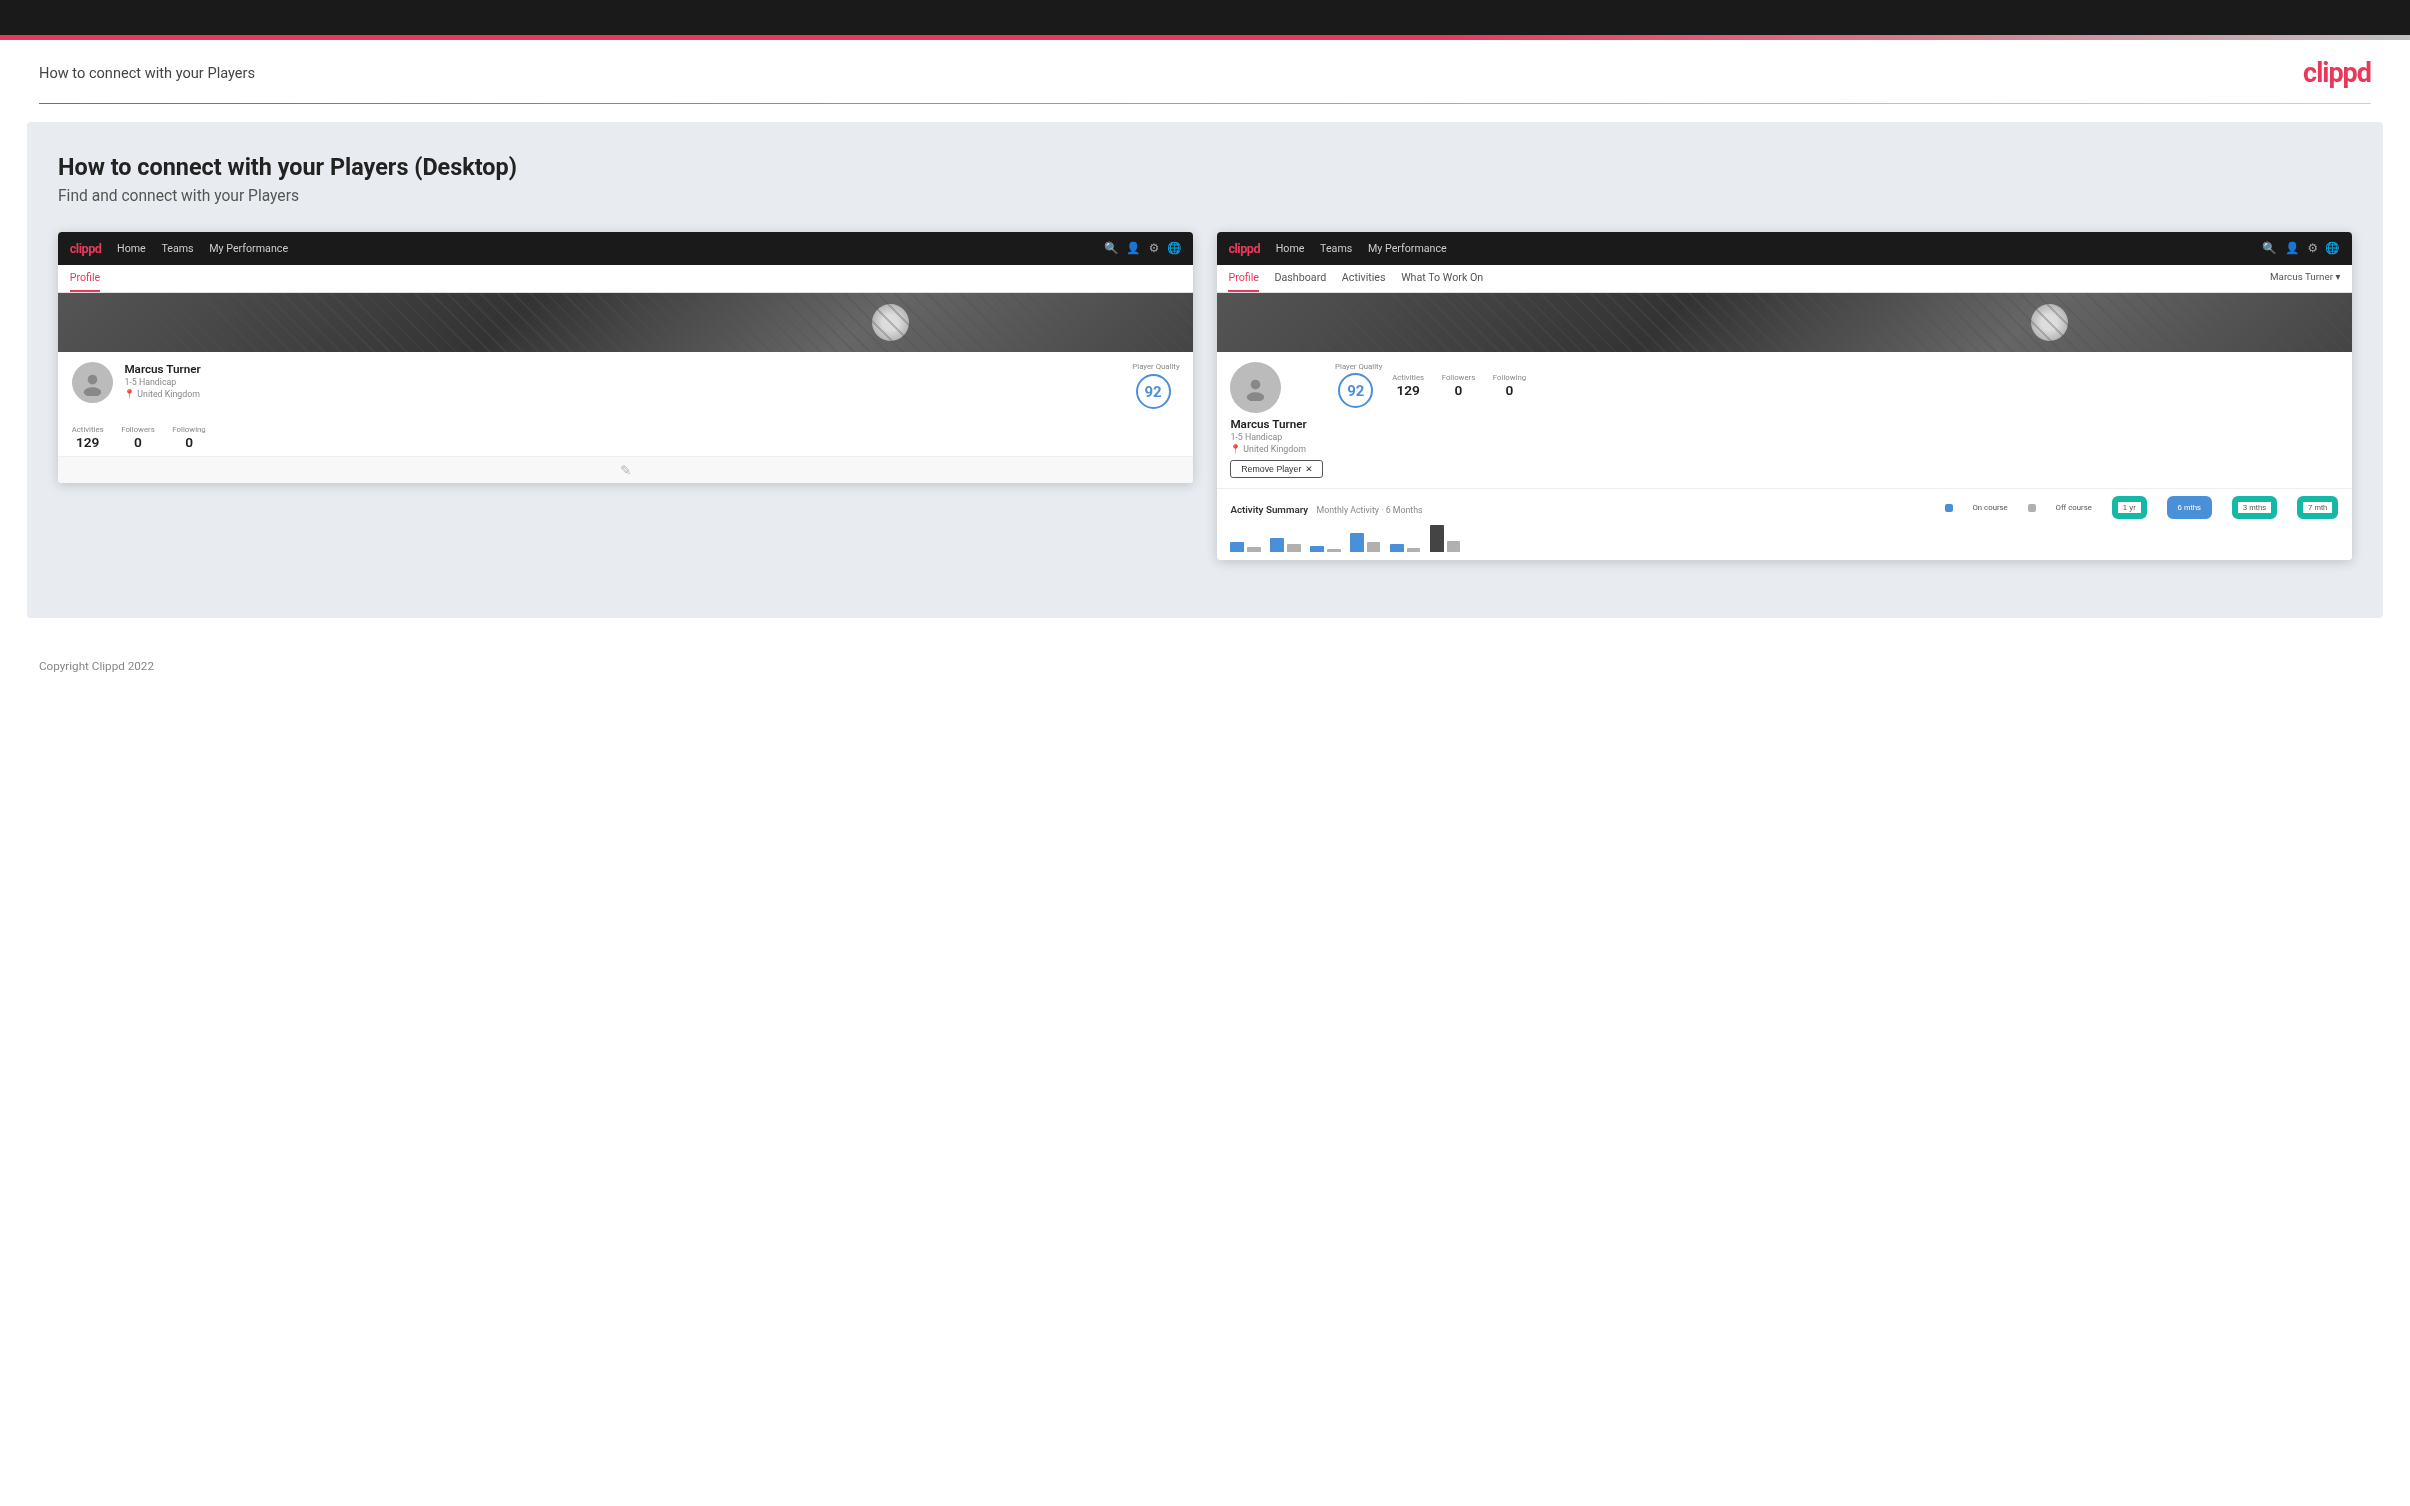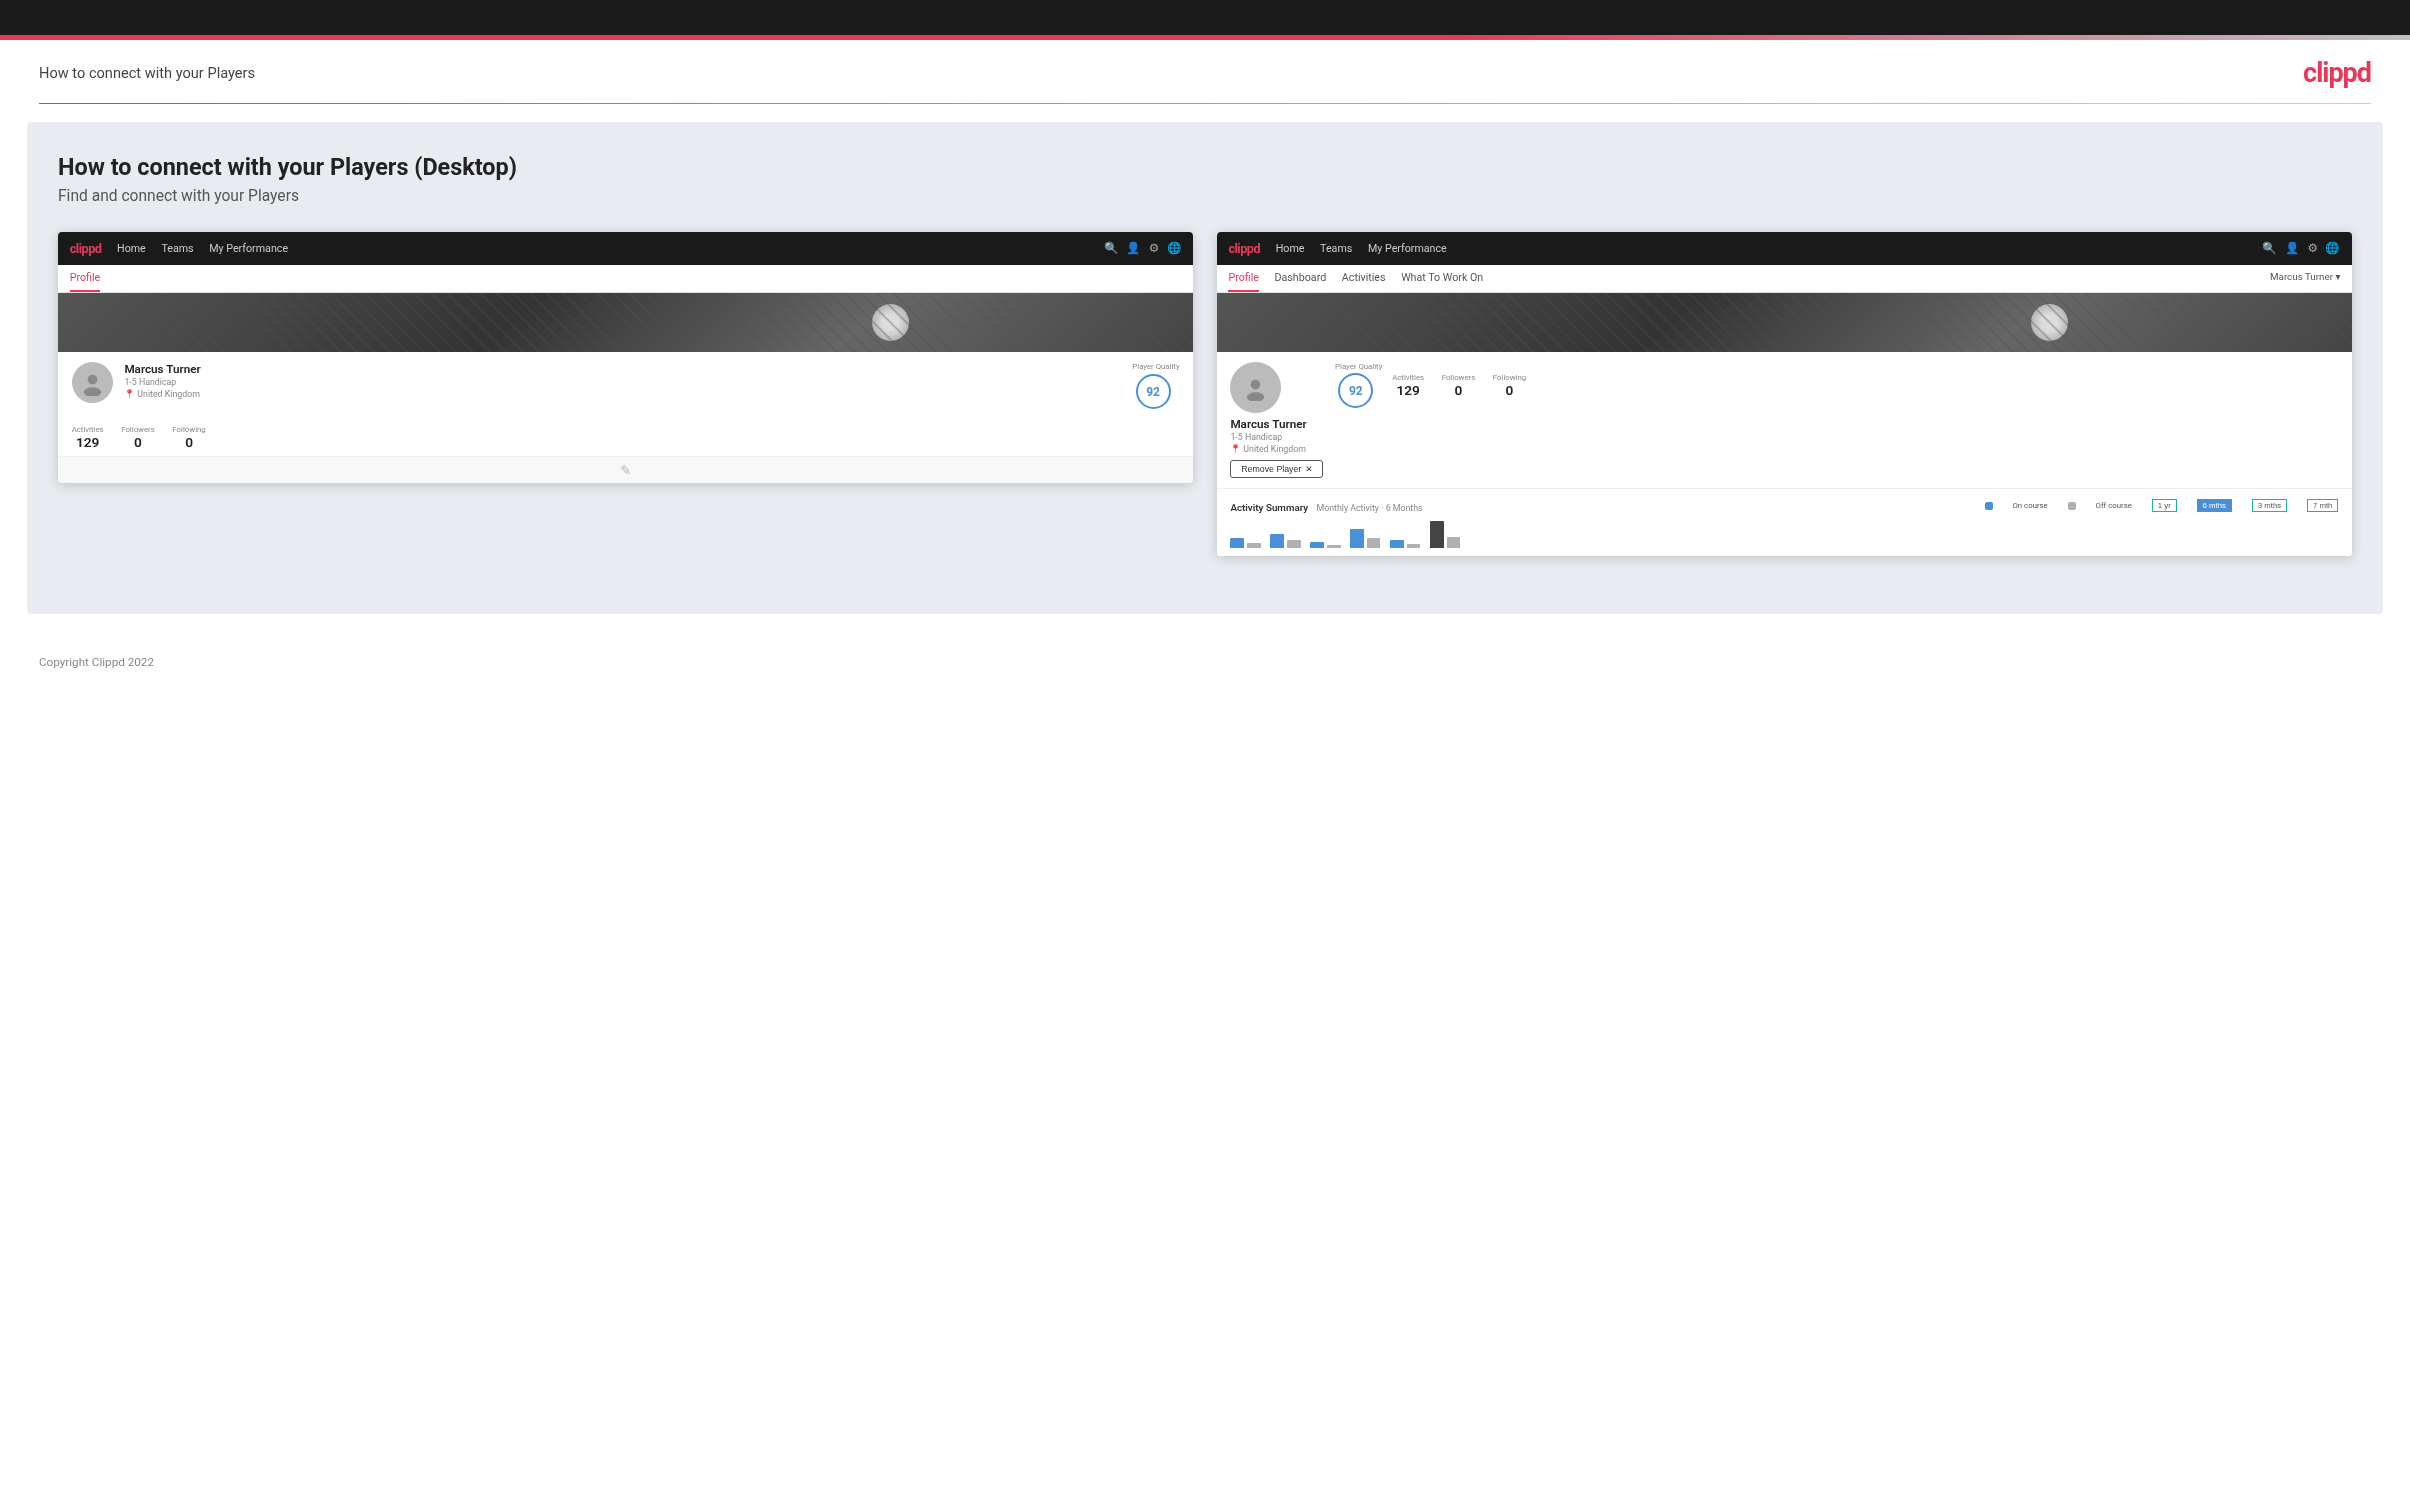--- a/index.html
+++ b/index.html
@@ -264,21 +264,21 @@
       background: #fff;
     }
     .app-quality-circle {
       width: 35px;
       height: 35px;
       border-radius: 50%;
       border: 2.9px solid #4a90d9;
       display: flex;
       align-items: center;
       justify-content: center;
-      font-size: 12px;
+      font-size: 15px;
       font-weight: 700;
       color: #4a90d9;
       flex-shrink: 0;
       margin-right: 5.9px;
     }
     .app-stats-group {
       display: flex;
       gap: 17.6px;
       flex: 1;
     }
@@ -329,22 +329,22 @@
       border-radius: 2px;
       display: inline-block;
     }
     .app-legend-label {
       font-size: 7.8px;
       color: #555;
     }
     .app-time-btn {
       font-size: 7.8px;
       padding: 1px 4.9px;
-      border: 1px solid #14b8a6;
-      border-radius: 0;
+      border: 6px solid #14b8a6;
+      border-radius: 6px;
       background: #fff;
       color: #555;
       cursor: pointer;
     }
     .app-time-btn.active {
       background: #4a90d9;
       color: #fff;
       border-color: #4a90d9;
     }
     .app-chart-placeholder {

